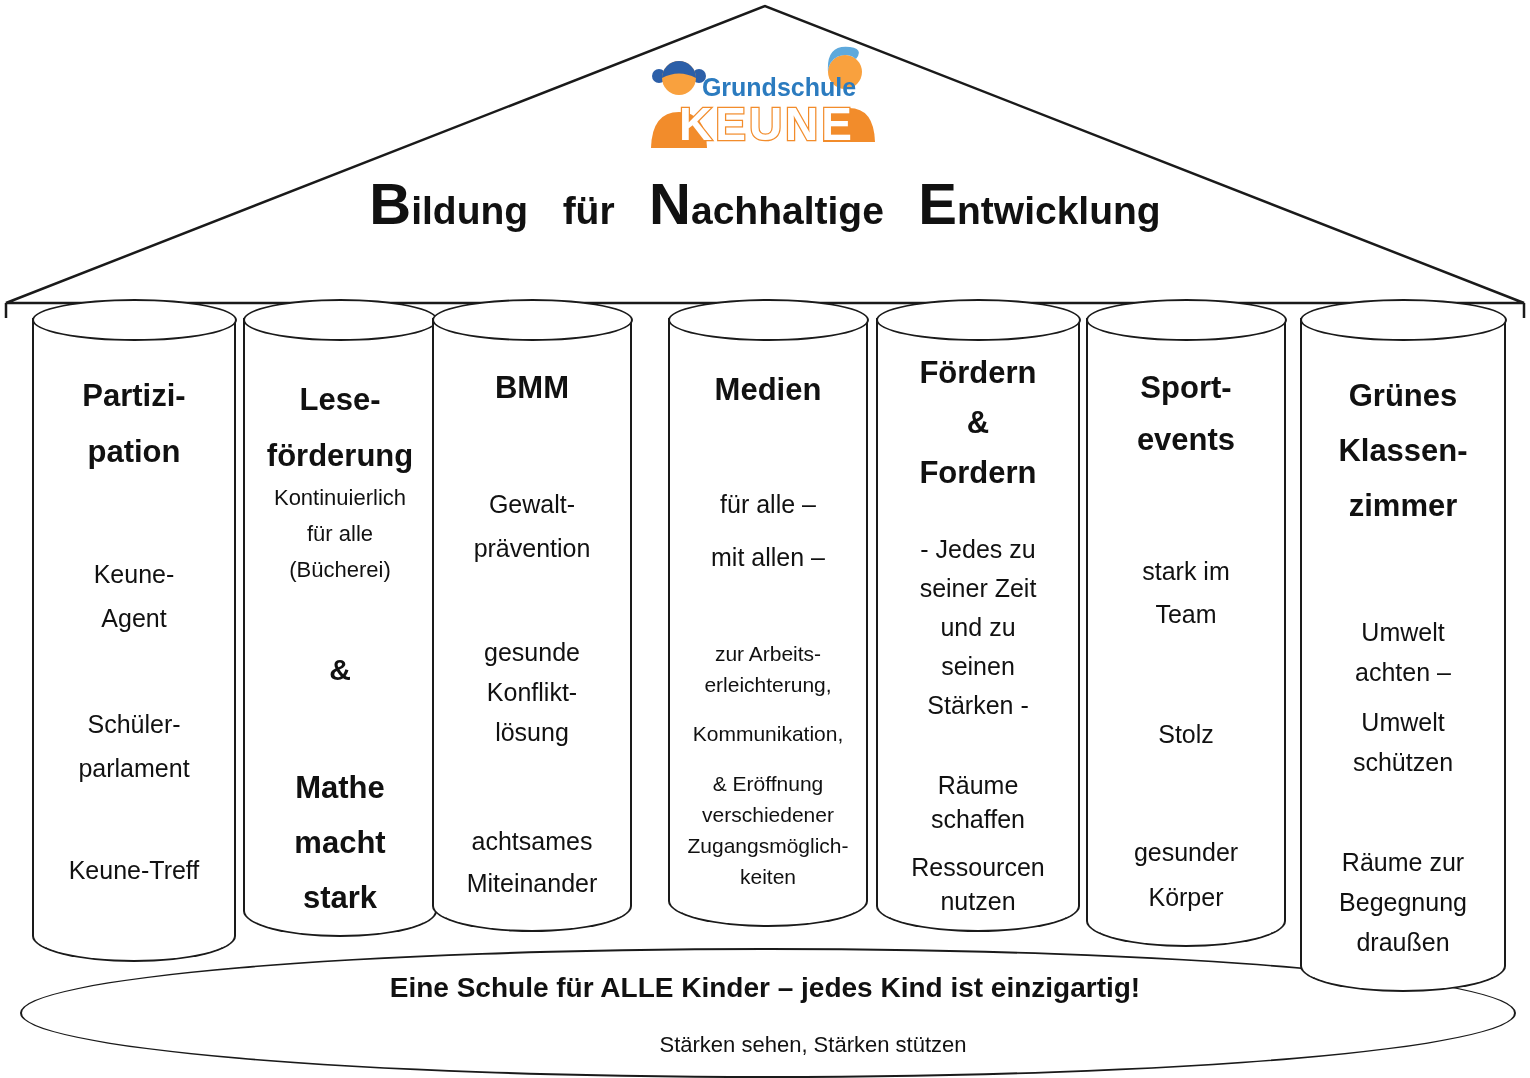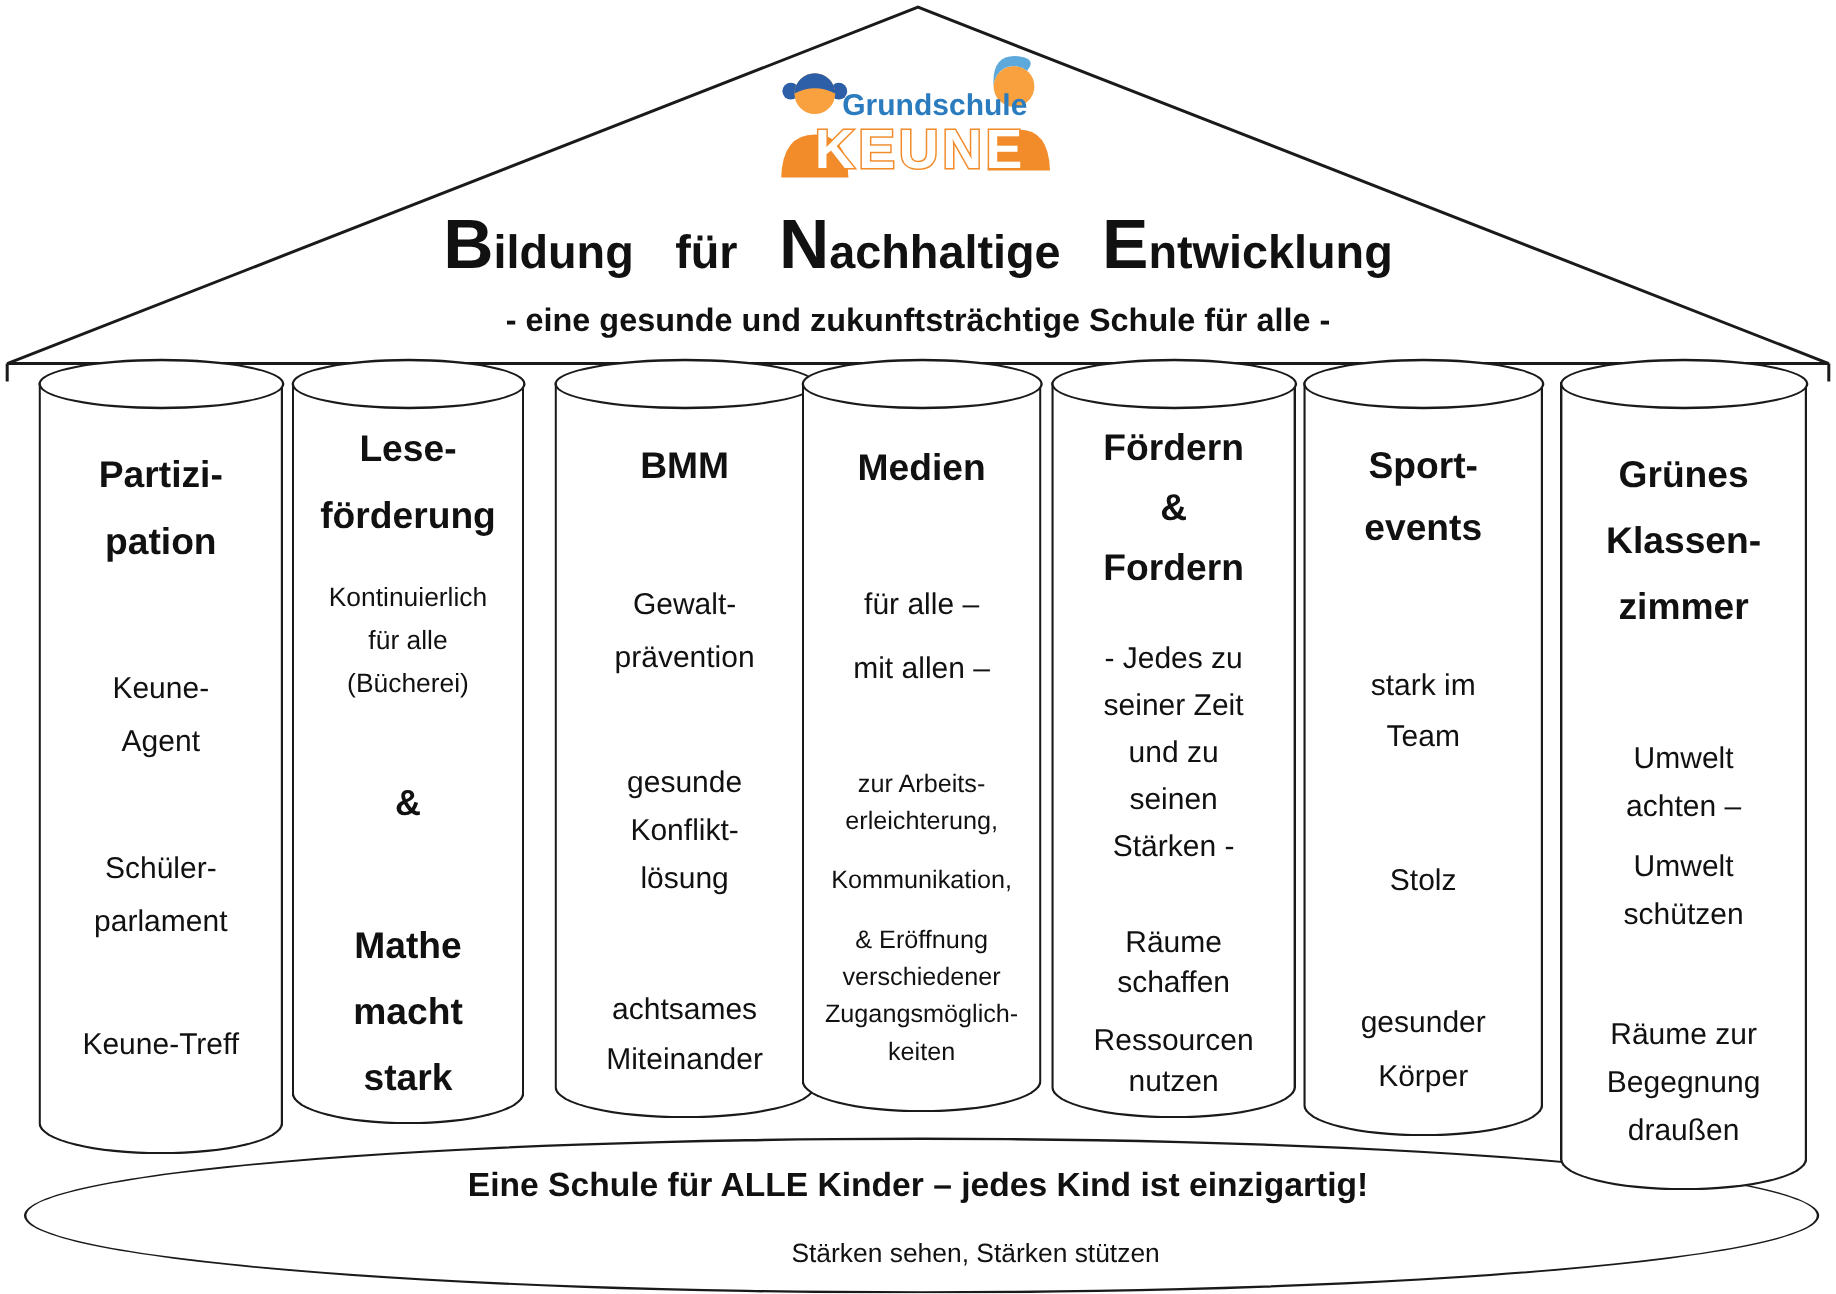--- a/index.html
+++ b/index.html
@@ -53,47 +53,46 @@
     <path d="M183 26 a17 17 0 0 1 28 -13 q8 -10 -6 -12 q-24 -3 -22 25 z" fill="#5EA9DC"></path>
     <text x="134" y="50" text-anchor="middle" font-size="25" font-weight="bold" fill="#2B7BBF">Grundschule</text>
   </svg>
 
   <div id="title">
     <span class="word"><span class="cap">B</span><span class="rest">ildung</span></span>
     <span class="word"><span class="cap"></span><span class="rest">für</span></span>
     <span class="word"><span class="cap">N</span><span class="rest">achhaltige</span></span>
     <span class="word"><span class="cap">E</span><span class="rest">ntwicklung</span></span>
   </div>
-  <div id="subtitle">-  eine gesunde und zukunftsträchtige Schule für alle  -</div>
 
   <div id="dish"></div>
 
   <div class="pillar" style="left:32px;width:200px;height:642px;">
     <div class="pt" style="top:50px;line-height:56px;">Partizi-
 pation</div>
     <div class="pi" style="top:234px;">Keune-
 Agent</div>
     <div class="pi" style="top:384px;">Schüler-
 parlament</div>
     <div class="pi" style="top:530px;">Keune-Treff</div>
   </div>
 
   <div class="pillar" style="left:243px;width:190px;height:617px;">
-    <div class="pt" style="top:28px;line-height:56px;">Lese-
+    <div class="pt" style="top:54px;line-height:56px;">Lese-
 förderung</div>
     <div class="pi" style="top:162px;font-size:22px;line-height:36px;">Kontinuierlich
 für alle
 (Bücherei)</div>
     <div class="pi" style="top:330px;font-size:30px;font-weight:700;">&amp;</div>
     <div class="pi" style="top:442px;font-size:31px;font-weight:700;line-height:55px;">Mathe
 macht
 stark</div>
   </div>
 
-  <div class="pillar" style="left:462px;width:196px;height:612px;padding-left:17px;">
+  <div class="pillar" style="left:432px;width:196px;height:612px;">
     <div class="pt" style="top:50px;line-height:40px;">BMM</div>
     <div class="pi" style="top:164px;">Gewalt-
 prävention</div>
     <div class="pi" style="top:314px;line-height:40px;">gesunde
 Konflikt-
 lösung</div>
     <div class="pi" style="top:502px;line-height:42px;">achtsames
 Miteinander</div>
   </div>
 

